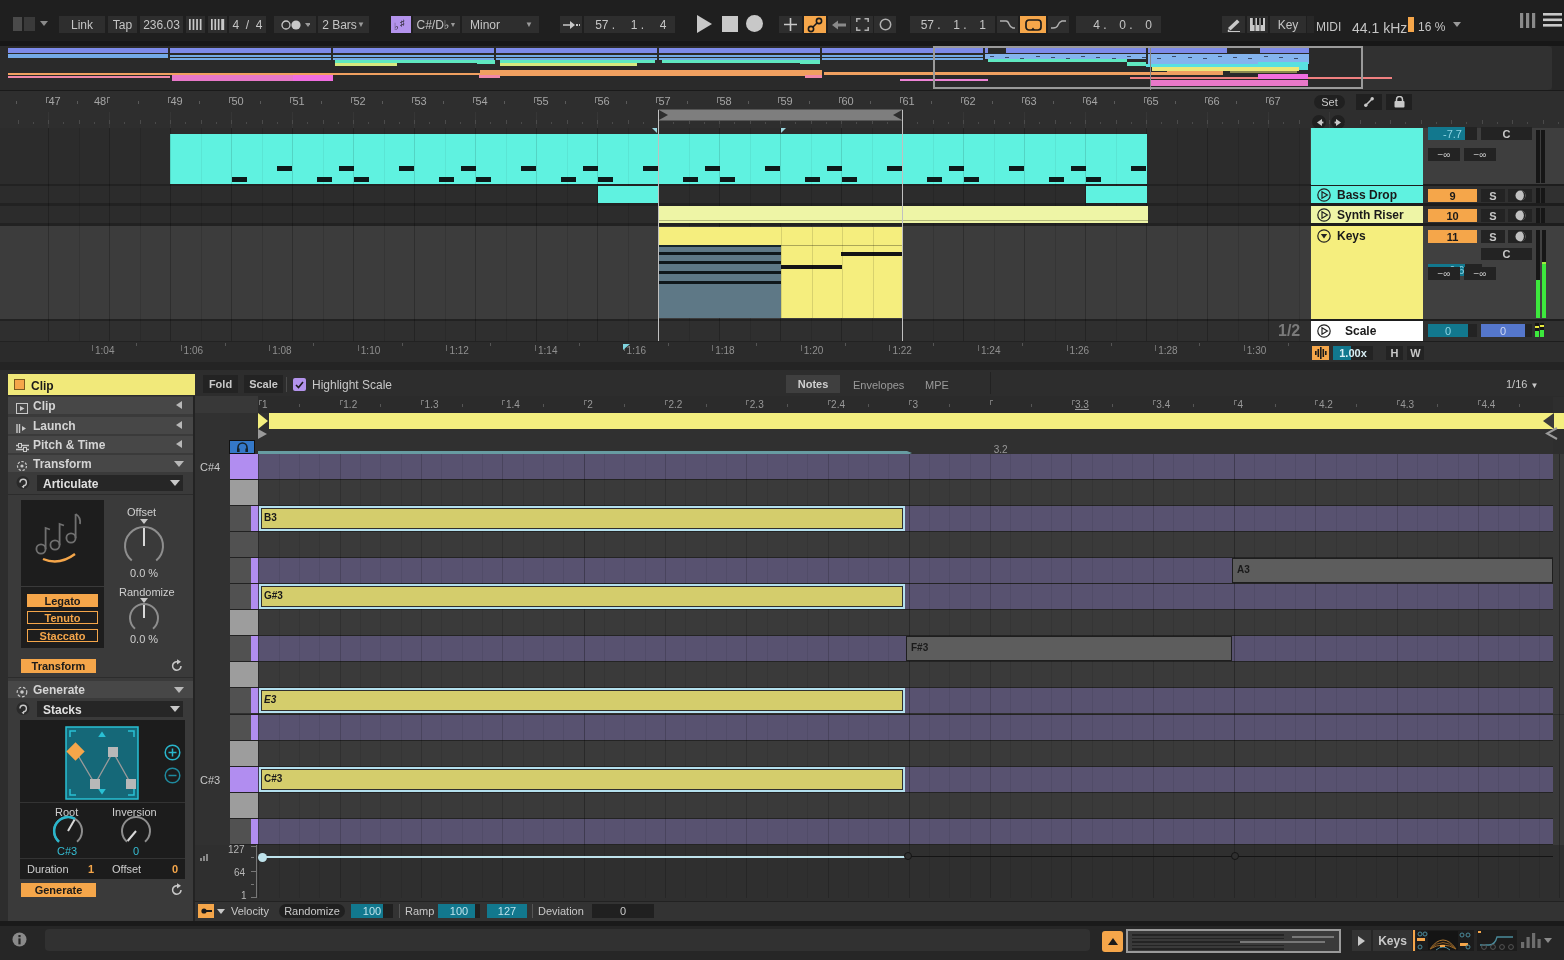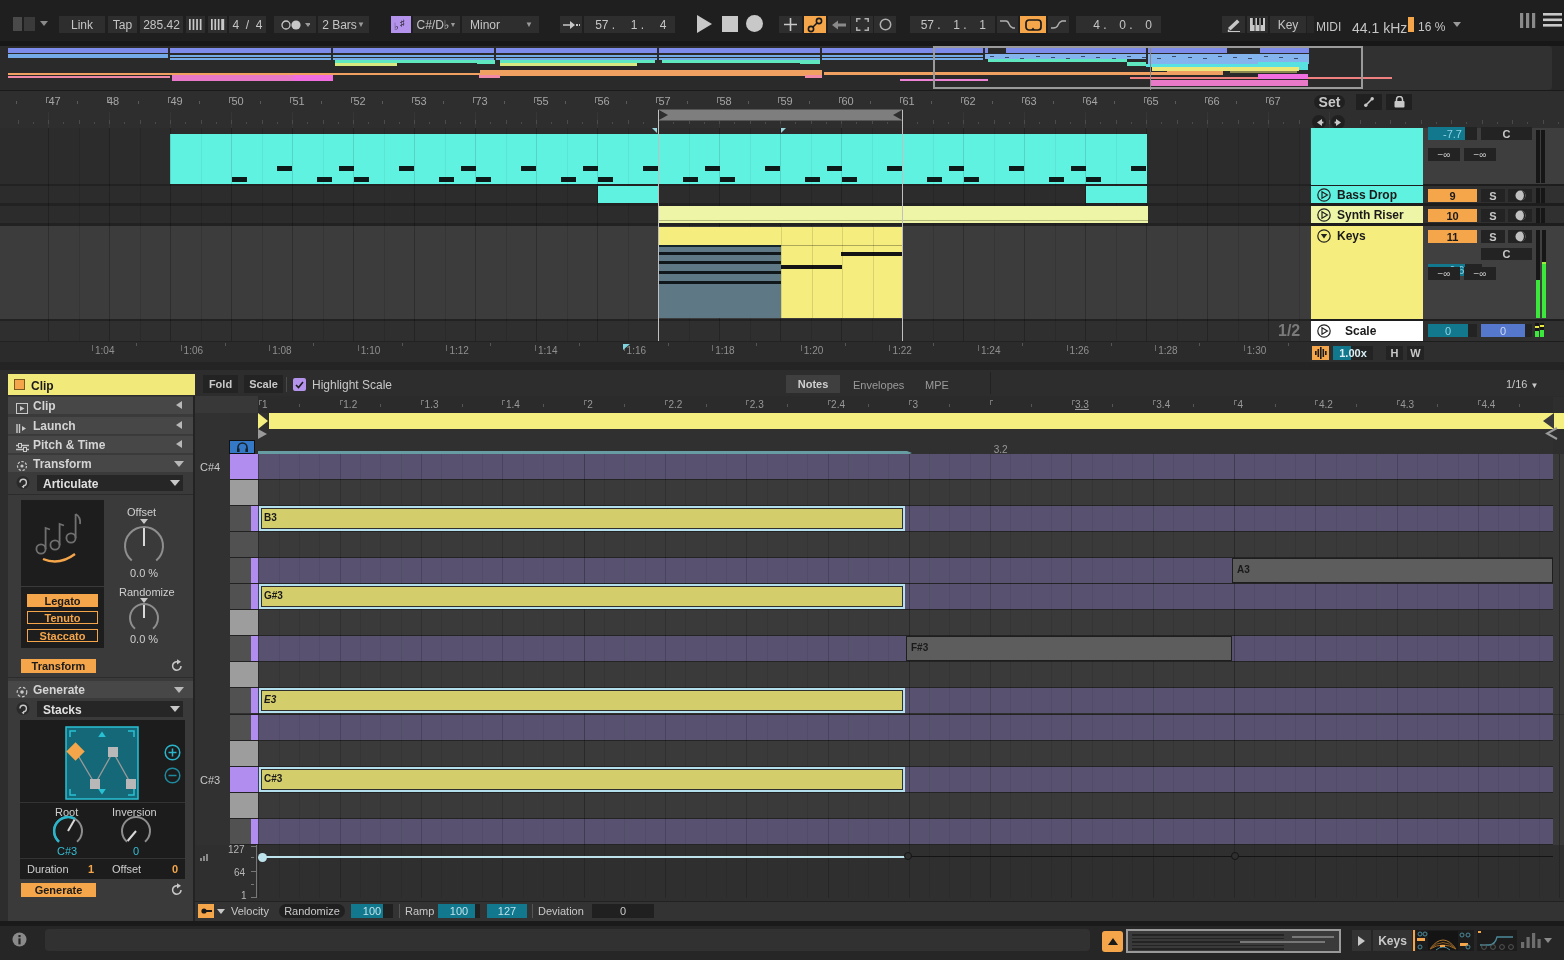--- a/index.html
+++ b/index.html
@@ -5,21 +5,21 @@
 #root{position:relative;width:1564px;height:960px;background:#2d2d2d;overflow:hidden;}
 div{position:absolute;}
 </style></head><body>
 <div id="root">
 <div style="position:absolute;left:0px;top:0px;width:1564px;height:41px;background:#1f1f1f;"></div>
 <div style="position:absolute;left:13px;top:17px;width:9px;height:14px;background:#4a4a4a;"></div>
 <div style="position:absolute;left:24px;top:17px;width:11px;height:14px;background:#3a3a3a;"></div>
 <div style="left:40px;top:21px;width:0;height:0;border-left:4px solid transparent;border-right:4px solid transparent;border-top:5px solid #8a8a8a;"></div>
 <div style="position:absolute;left:59px;top:16px;width:46px;height:17px;background:#2e2e2e;display:flex;align-items:center;justify-content:center;font-size:12px;color:#c5c5c5;">Link</div>
 <div style="position:absolute;left:108px;top:16px;width:29px;height:17px;background:#2e2e2e;display:flex;align-items:center;justify-content:center;font-size:12px;color:#c5c5c5;">Tap</div>
-<div style="position:absolute;left:140px;top:16px;width:43px;height:17px;background:#2e2e2e;display:flex;align-items:center;justify-content:center;font-size:12px;color:#c5c5c5;">285.42</div>
+<div style="position:absolute;left:140px;top:16px;width:43px;height:17px;background:#2e2e2e;display:flex;align-items:center;justify-content:center;font-size:12px;color:#c5c5c5;">236.03</div>
 <div style="position:absolute;left:186px;top:16px;width:19px;height:17px;background:#2e2e2e;display:flex;align-items:center;justify-content:center;font-size:12px;color:#c5c5c5;">
       <svg width="14" height="11">
         <g fill="#c8c8c8">
           <rect x="0" y="0" width="1.7" height="11"></rect>
           <rect x="3.6" y="0" width="1.7" height="11"></rect>
           <rect x="7.2" y="0" width="1.7" height="11"></rect>
           <rect x="10.8" y="0" width="1.7" height="11"></rect>
         </g>
       </svg>
     </div>
@@ -243,21 +243,21 @@
 <div style="position:absolute;left:988px;top:48px;width:18px;height:5px;background:#2a2a2a;"></div>
 <div style="position:absolute;left:1227px;top:48px;width:33px;height:5.5px;background:#2a2a2a;"></div>
 <div style="position:absolute;left:1150px;top:46px;width:1px;height:44px;background:#8a8a8a;"></div>
 <div style="position:absolute;left:933px;top:46px;width:430px;height:43px;border:2px solid #9a9a9a;"></div>
 <div style="position:absolute;left:0px;top:90px;width:1564px;height:38px;background:#2e2e2e;"></div>
 <div style="position:absolute;left:0px;top:90px;width:1564px;height:1px;background:#1a1a1a;"></div>
 <div style="position:absolute;left:48.5px;top:95px;font-size:11px;color:#a5a5a5;white-space:nowrap;">47</div>
 <div style="position:absolute;left:45.5px;top:97px;width:1px;height:6px;background:#888;"></div>
 <div style="position:absolute;left:45.5px;top:97px;width:3px;height:1px;background:#888;"></div>
 <div style="position:absolute;left:15.5px;top:101px;width:1px;height:3px;background:#5a5a5a;"></div>
-<div style="position:absolute;left:107px;top:95px;font-size:11px;color:#a5a5a5;white-space:nowrap;text-align:right;">48</div>
+<div style="position:absolute;left:94px;top:95px;font-size:11px;color:#a5a5a5;white-space:nowrap;text-align:right;">48</div>
 <div style="position:absolute;left:106.5px;top:97px;width:1px;height:6px;background:#888;"></div>
 <div style="position:absolute;left:106.5px;top:97px;width:3px;height:1px;background:#888;"></div>
 <div style="position:absolute;left:76.5px;top:101px;width:1px;height:3px;background:#5a5a5a;"></div>
 <div style="position:absolute;left:170.5px;top:95px;font-size:11px;color:#a5a5a5;white-space:nowrap;">49</div>
 <div style="position:absolute;left:167.5px;top:97px;width:1px;height:6px;background:#888;"></div>
 <div style="position:absolute;left:167.5px;top:97px;width:3px;height:1px;background:#888;"></div>
 <div style="position:absolute;left:137.5px;top:101px;width:1px;height:3px;background:#5a5a5a;"></div>
 <div style="position:absolute;left:231.5px;top:95px;font-size:11px;color:#a5a5a5;white-space:nowrap;">50</div>
 <div style="position:absolute;left:228.5px;top:97px;width:1px;height:6px;background:#888;"></div>
 <div style="position:absolute;left:228.5px;top:97px;width:3px;height:1px;background:#888;"></div>
@@ -267,21 +267,21 @@
 <div style="position:absolute;left:289.5px;top:97px;width:3px;height:1px;background:#888;"></div>
 <div style="position:absolute;left:259.5px;top:101px;width:1px;height:3px;background:#5a5a5a;"></div>
 <div style="position:absolute;left:353.5px;top:95px;font-size:11px;color:#a5a5a5;white-space:nowrap;">52</div>
 <div style="position:absolute;left:350.5px;top:97px;width:1px;height:6px;background:#888;"></div>
 <div style="position:absolute;left:350.5px;top:97px;width:3px;height:1px;background:#888;"></div>
 <div style="position:absolute;left:320.5px;top:101px;width:1px;height:3px;background:#5a5a5a;"></div>
 <div style="position:absolute;left:414.5px;top:95px;font-size:11px;color:#a5a5a5;white-space:nowrap;">53</div>
 <div style="position:absolute;left:411.5px;top:97px;width:1px;height:6px;background:#888;"></div>
 <div style="position:absolute;left:411.5px;top:97px;width:3px;height:1px;background:#888;"></div>
 <div style="position:absolute;left:381.5px;top:101px;width:1px;height:3px;background:#5a5a5a;"></div>
-<div style="position:absolute;left:475.5px;top:95px;font-size:11px;color:#a5a5a5;white-space:nowrap;">73</div>
+<div style="position:absolute;left:475.5px;top:95px;font-size:11px;color:#a5a5a5;white-space:nowrap;">54</div>
 <div style="position:absolute;left:472.5px;top:97px;width:1px;height:6px;background:#888;"></div>
 <div style="position:absolute;left:472.5px;top:97px;width:3px;height:1px;background:#888;"></div>
 <div style="position:absolute;left:442.5px;top:101px;width:1px;height:3px;background:#5a5a5a;"></div>
 <div style="position:absolute;left:536.5px;top:95px;font-size:11px;color:#a5a5a5;white-space:nowrap;">55</div>
 <div style="position:absolute;left:533.5px;top:97px;width:1px;height:6px;background:#888;"></div>
 <div style="position:absolute;left:533.5px;top:97px;width:3px;height:1px;background:#888;"></div>
 <div style="position:absolute;left:503.5px;top:101px;width:1px;height:3px;background:#5a5a5a;"></div>
 <div style="position:absolute;left:597.5px;top:95px;font-size:11px;color:#a5a5a5;white-space:nowrap;">56</div>
 <div style="position:absolute;left:594.5px;top:97px;width:1px;height:6px;background:#888;"></div>
 <div style="position:absolute;left:594.5px;top:97px;width:3px;height:1px;background:#888;"></div>
@@ -448,21 +448,21 @@
 <div style="position:absolute;left:1435.75px;top:122px;width:1px;height:2px;background:#4a4a4a;"></div>
 <div style="position:absolute;left:1451.0px;top:120px;width:1px;height:4px;background:#4a4a4a;"></div>
 <div style="position:absolute;left:1466.25px;top:122px;width:1px;height:2px;background:#4a4a4a;"></div>
 <div style="position:absolute;left:1481.5px;top:120px;width:1px;height:4px;background:#4a4a4a;"></div>
 <div style="position:absolute;left:1496.75px;top:122px;width:1px;height:2px;background:#4a4a4a;"></div>
 <div style="position:absolute;left:1512.0px;top:120px;width:1px;height:4px;background:#4a4a4a;"></div>
 <div style="position:absolute;left:1527.25px;top:122px;width:1px;height:2px;background:#4a4a4a;"></div>
 <div style="position:absolute;left:1542.5px;top:120px;width:1px;height:4px;background:#4a4a4a;"></div>
 <div style="position:absolute;left:1557.75px;top:122px;width:1px;height:2px;background:#4a4a4a;"></div>
 
-<div style="position:absolute;left:1314px;top:95px;width:31px;height:14px;background:#202020;border-radius:7px;color:#c8c8c8;font-size:14px;display:flex;align-items:center;justify-content:center;font-weight:bold;">Set</div>
+<div style="position:absolute;left:1314px;top:95px;width:31px;height:14px;background:#202020;border-radius:7px;color:#c8c8c8;font-size:11px;display:flex;align-items:center;justify-content:center;">Set</div>
 <div style="position:absolute;left:1356px;top:94px;width:26px;height:16px;background:#202020;display:flex;align-items:center;justify-content:center;">
       <svg width="12" height="12">
         <path d="M2.5 9.5 L9.5 2.5" stroke="#c8c8c8" stroke-width="1.6"></path>
         <circle cx="2.8" cy="9.2" r="1.7" fill="#c8c8c8"></circle>
         <circle cx="9.2" cy="2.8" r="1.7" fill="#c8c8c8"></circle>
       </svg>
     </div>
 <div style="position:absolute;left:1386px;top:94px;width:26px;height:16px;background:#202020;display:flex;align-items:center;justify-content:center;">
       <svg width="11" height="12">
         <rect x="0.5" y="5" width="10" height="6.5" rx="1" fill="#c8c8c8"></rect>

